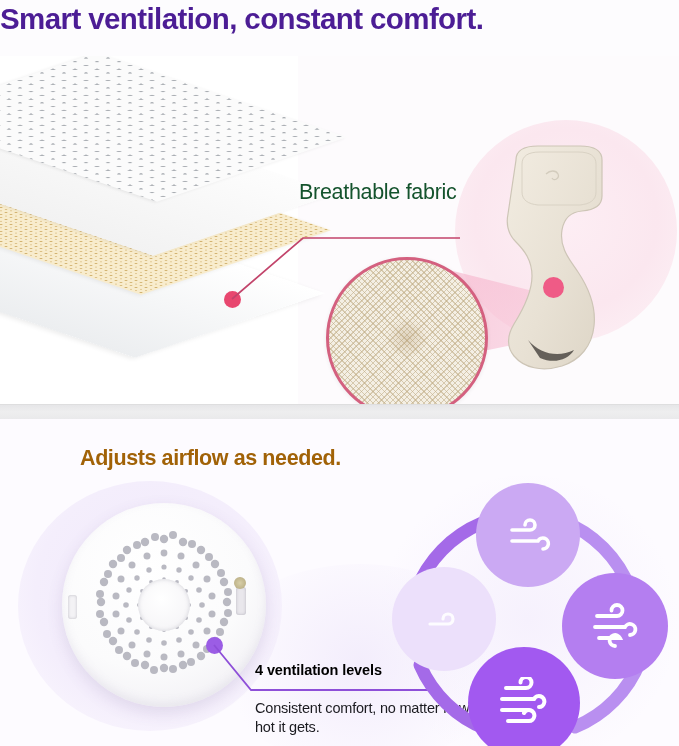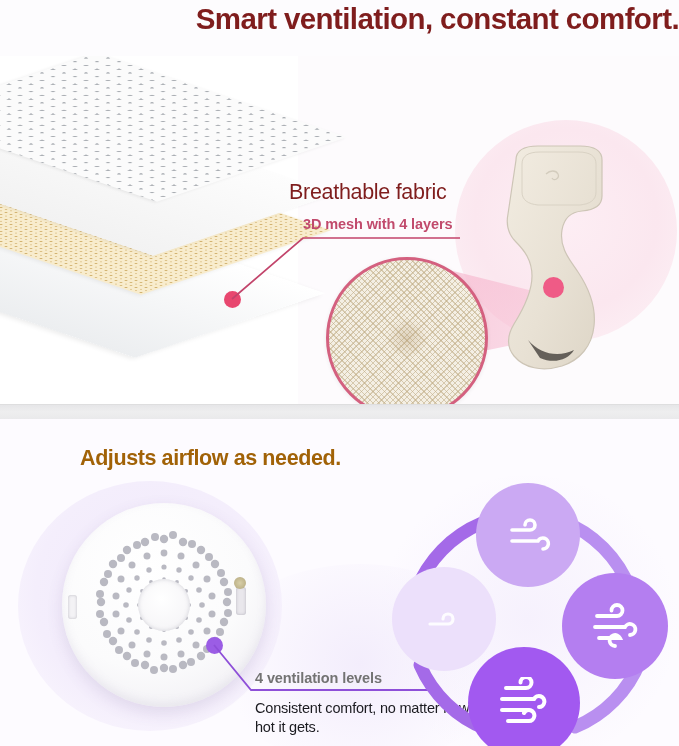--- a/index.html
+++ b/index.html
@@ -8,22 +8,22 @@
     background:#fdfcfe;
     font-family:"Liberation Sans","DejaVu Sans",sans-serif;
     overflow:hidden;
     position:relative;
   }
   .page{position:relative;width:679px;height:746px;overflow:hidden;}
 
   
   .h-top{
     position:absolute;left:0;top:2px;width:679px;
-    text-align:right;
-    font-size:29.5px;font-weight:700;color:#7f1d1d;
+    text-align:left;
+    font-size:29.5px;font-weight:700;color:#4c1d95;
     letter-spacing:-.6px;
     white-space:nowrap;
   }
   .h-bottom{
     position:absolute;left:80px;top:446px;
     font-size:21.5px;font-weight:700;color:#a16207;
     letter-spacing:-.4px;white-space:nowrap;
   }
 
   
@@ -99,22 +99,22 @@
   .mag-core{
     position:absolute;left:50%;top:50%;width:42px;height:42px;margin:-21px 0 0 -21px;
     border-radius:50%;
     background:radial-gradient(circle, rgba(170,140,95,.30), rgba(244,239,228,0) 70%);
   }
   .dot-pink2{
     position:absolute;left:543px;top:221px;width:21px;height:21px;border-radius:50%;
     background:#ef5b86;
   }
   .cap1-title{
-    position:absolute;left:289px;top:124px;
-    font-size:21.5px;font-weight:400;color:#7f1d1d;letter-spacing:-.3px;white-space:nowrap;
+    position:absolute;left:299px;top:124px;
+    font-size:21.5px;font-weight:400;color:#14532d;letter-spacing:-.3px;white-space:nowrap;
   }
   .cap1-sub{
     position:absolute;left:303px;top:160px;
     font-size:14.5px;font-weight:600;color:#c14a6c;letter-spacing:-.1px;white-space:nowrap;
   }
 
   
   .divider{
     position:absolute;left:0;top:404px;width:679px;height:15px;
     background:linear-gradient(180deg,#e6e6e8 0%,#eeeeef 45%,#e9e9eb 100%);
@@ -161,22 +161,22 @@
   .fan-screw{
     position:absolute;left:172px;top:74px;width:12px;height:12px;border-radius:50%;
     background:radial-gradient(circle,#d8cfa8,#b3a77d);
   }
   .dot-purple{
     position:absolute;left:206px;top:218px;width:17px;height:17px;border-radius:50%;
     background:#9b5de5;
   }
   .lead-purple{position:absolute;left:0;top:0;width:679px;height:327px;pointer-events:none;}
   .cap2-title{
-    position:absolute;left:255px;top:251px;
-    font-size:14.5px;font-weight:700;color:#737373;letter-spacing:-.1px;white-space:nowrap;
+    position:absolute;left:255px;top:243px;
+    font-size:14.5px;font-weight:700;color:#000000;letter-spacing:-.1px;white-space:nowrap;
   }
   .cap2-body{
     position:absolute;left:255px;top:280px;width:215px;
     font-size:14.5px;font-weight:400;color:#1b1b20;line-height:19px;letter-spacing:-.2px;
   }
 
   
   .cycle{position:absolute;left:390px;top:60px;width:280px;height:262px;}
   .cyc-circle{
     position:absolute;border-radius:50%;
@@ -236,21 +236,20 @@
     </div>
 
     <div class="dot-pink"></div>
     <div class="dot-pink2"></div>
 
     <svg class="lead-pink">
       <polyline points="232,243 303,182 460,182" fill="none" stroke="#c2446b" stroke-width="1.7"></polyline>
     </svg>
 
     <div class="cap1-title">Breathable fabric</div>
-    <div class="cap1-sub">3D mesh with 4 layers</div>
   </div>
 
   <div class="divider"></div>
 
   <div class="sec2">
     <div class="blob-c"></div>
     <div class="blob-b"></div>
     <div class="blob-a"></div>
 
     <div class="fan">

